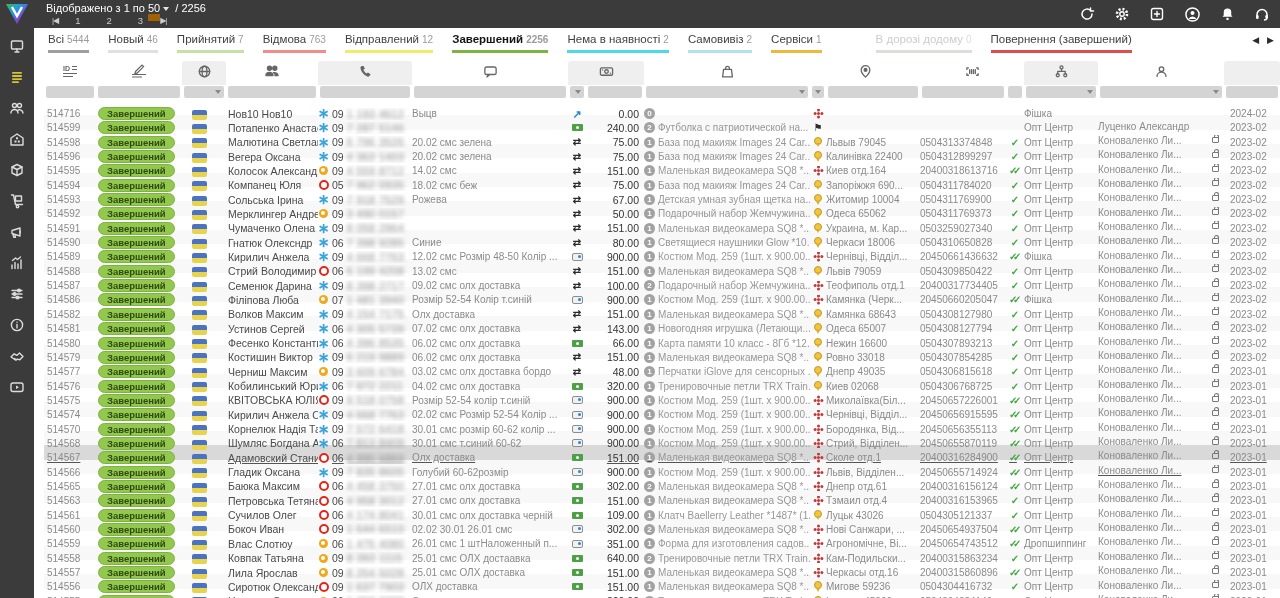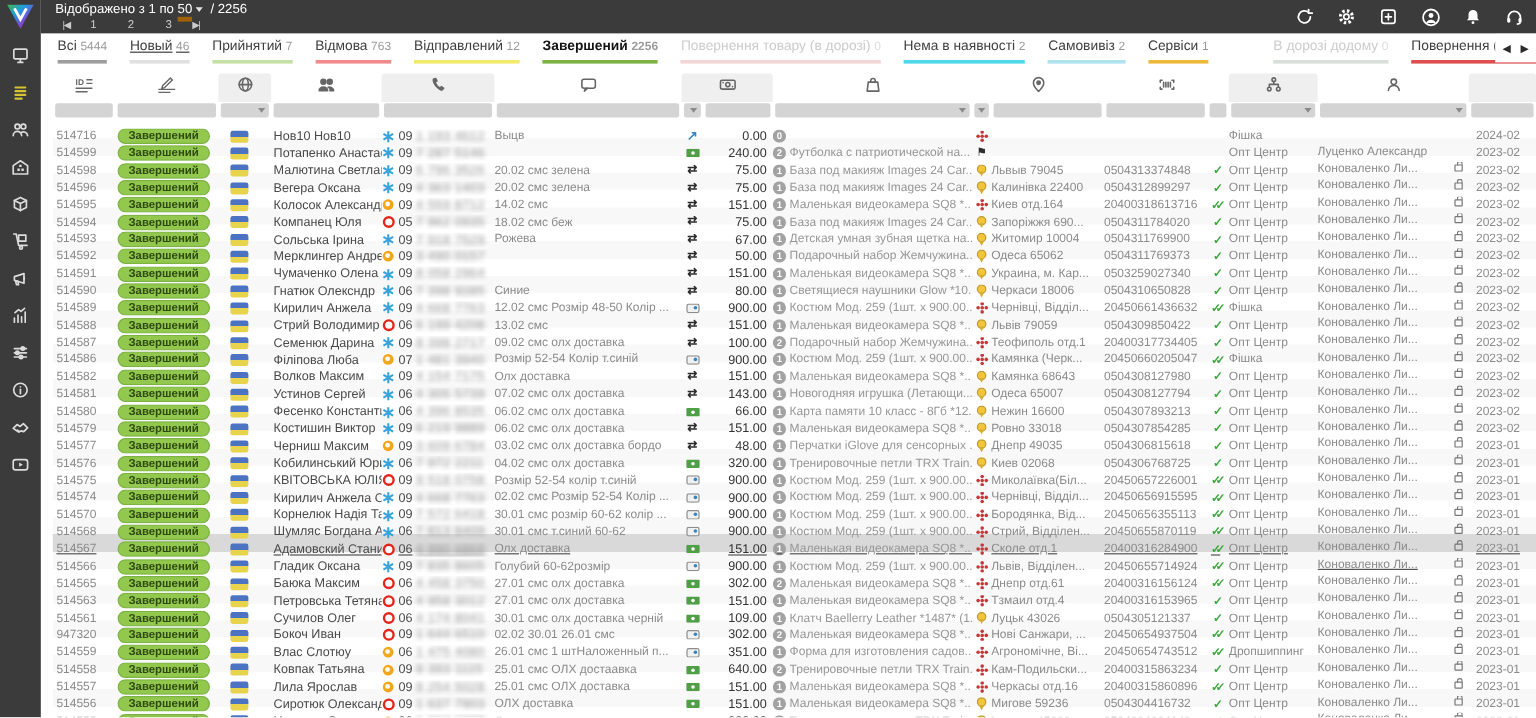--- a/index.html
+++ b/index.html
@@ -7,21 +7,21 @@
   
   .sidebar{position:absolute;left:0;top:0;width:34px;height:598px;background:#3b3b3b;display:flex;flex-direction:column;align-items:center;z-index:5;}
   .logo{width:26px;height:24px;margin:2px 0 4px;cursor:pointer;}
   .sb-btn{width:34px;height:31px;display:flex;align-items:center;justify-content:center;color:#dcdcdc;cursor:pointer;}
   .sb-btn.active{color:#d6c332;}
   .sb-btn svg{display:block;}
   
   .main{position:absolute;left:34px;top:0;width:1246px;height:598px;}
   .topbar{height:28px;background:#3b3b3b;color:#fff;position:relative;}
   .tb-left{padding:2px 0 0 12px;font-size:11px;line-height:12px;}
-  .perpage{border-bottom:4px solid #a16207;cursor:pointer;}
+  .perpage{border-bottom:7px solid #a16207;cursor:pointer;}
   .caret{display:inline-block;margin:0 3px 1px 3px;border-left:3.5px solid transparent;border-right:3.5px solid transparent;border-top:4px solid #e5e5e5;vertical-align:middle;}
   .pages{display:flex;align-items:center;gap:0;margin:1px 0 0 2px;font-size:9.5px;color:#cccccc;}
   .pg{padding:0 13px;cursor:pointer;}
   .pg-nav{font-size:8px;letter-spacing:-1px;cursor:pointer;padding:0 4px;}
   .tb-icons{position:absolute;right:10px;top:0;height:28px;display:flex;align-items:center;gap:19px;color:#fff;}
   .tb-ic{cursor:pointer;display:flex;align-items:center;}
   
   .tabs{height:28px;background:#fff;display:flex;align-items:flex-start;padding:5px 30px 0 14px;position:relative;overflow:hidden;white-space:nowrap;}
   .tab{margin-right:19px;font-size:11.5px;color:#3f3f3f;line-height:13px;padding-bottom:4px;border-bottom:3px solid transparent;cursor:pointer;flex:0 0 auto;}
   .tab .cnt{color:#9b9b9b;font-size:10px;margin-left:3px;}
@@ -240,26 +240,25 @@
               <rect x="11.4" y="9" width="2.6" height="4" rx="1.2" fill="currentColor" stroke="none"></rect>
               <path d="M13 12.5a3.5 2 0 0 1-3 1.6"></path>
             </svg>
           </span>
         </div>
     </div>
 
     <div class="tabs">
       <span id="tabs-list" style="display:flex;">
           <div class="tab" style="border-bottom-color: rgb(158, 158, 158);"><span>Всі</span><span class="cnt">5444</span></div>
-          <div class="tab" style="border-bottom-color: rgb(224, 224, 224); text-decoration: underline;"><span>Новый</span><span class="cnt">46</span></div>
+          <div class="tab" style="border-bottom-color: rgb(224, 224, 224);"><span>Новый</span><span class="cnt">46</span></div>
           <div class="tab" style="border-bottom-color: rgb(197, 225, 165);"><span>Прийнятий</span><span class="cnt">7</span></div>
           <div class="tab" style="border-bottom-color: rgb(242, 139, 139);"><span>Відмова</span><span class="cnt">763</span></div>
           <div class="tab" style="border-bottom-color: rgb(243, 233, 107);"><span>Відправлений</span><span class="cnt">12</span></div>
           <div class="tab active" style="border-bottom-color: rgb(124, 179, 66);"><span>Завершений</span><span class="cnt">2256</span></div>
-          <div class="tab disabled" style="border-bottom-color: rgb(245, 214, 214);"><span>Повернення товару (в дорозі)</span><span class="cnt">0</span></div>
           <div class="tab" style="border-bottom-color: rgb(79, 216, 232);"><span>Нема в наявності</span><span class="cnt">2</span></div>
           <div class="tab" style="border-bottom-color: rgb(174, 227, 239);"><span>Самовивіз</span><span class="cnt">2</span></div>
           <div class="tab" style="border-bottom-color: rgb(237, 185, 61);"><span>Сервіси</span><span class="cnt">1</span></div>
           <div class="tab disabled" style="border-bottom-color: rgb(217, 224, 217); margin-left: 35px;"><span>В дорозі додому</span><span class="cnt">0</span></div>
           <div class="tab" style="border-bottom-color: rgb(221, 79, 79);"><span>Повернення (завершений)</span></div>
         </span>
       <div class="tabs-arrows">
         <span>◀</span>
         <span>▶</span>
       </div>
@@ -1395,21 +1394,21 @@
             <span class="chk1">✓</span>
           </div>
           <div class="c csite">Опт Центр</div>
           <div class="c cuser">
             <span class="uname">Коноваленко Ли...</span>
             <span class="lock"></span>
           </div>
           <div class="c cdate">2023-01</div>
         </div>
         <div class="trow">
-          <div class="c cid">947320</div>
+          <div class="c cid">514560</div>
           <div class="c"><span class="badge">Завершений</span></div>
           <div class="c"><span class="flag"></span></div>
           <div class="c cname">Бокоч Иван</div>
           <div class="c cphone">
             <span class="op">
               <span class="op-vf"></span>
             </span>
             <span>09</span>
             <span class="blurred">1 644 6510</span>
           </div>

